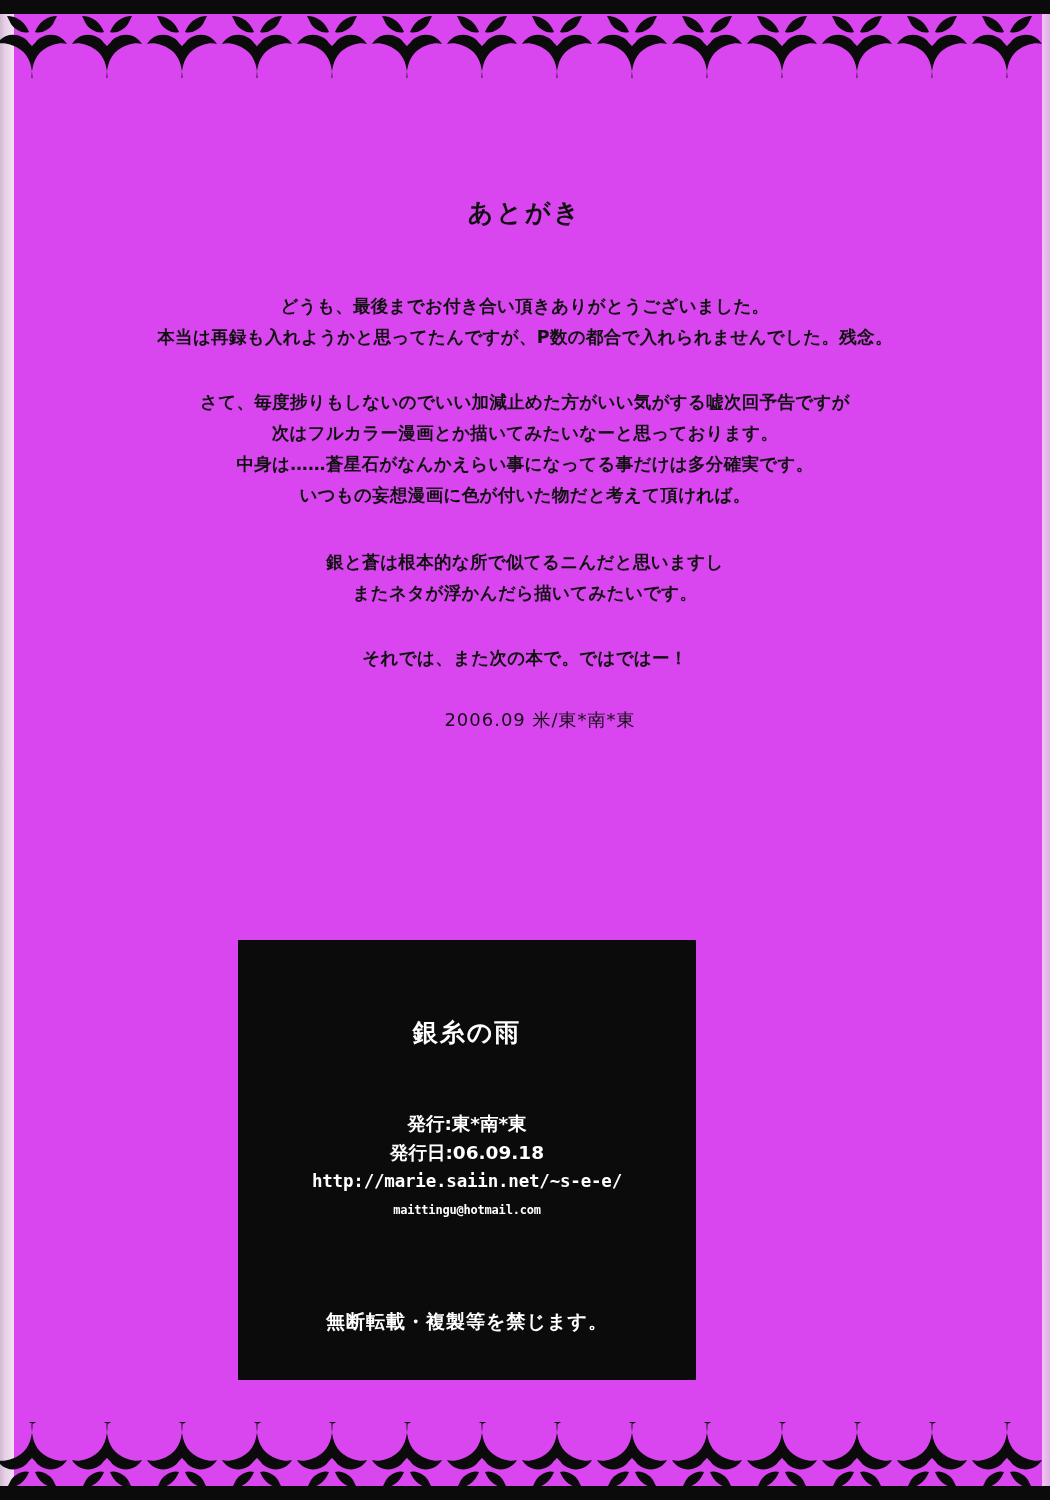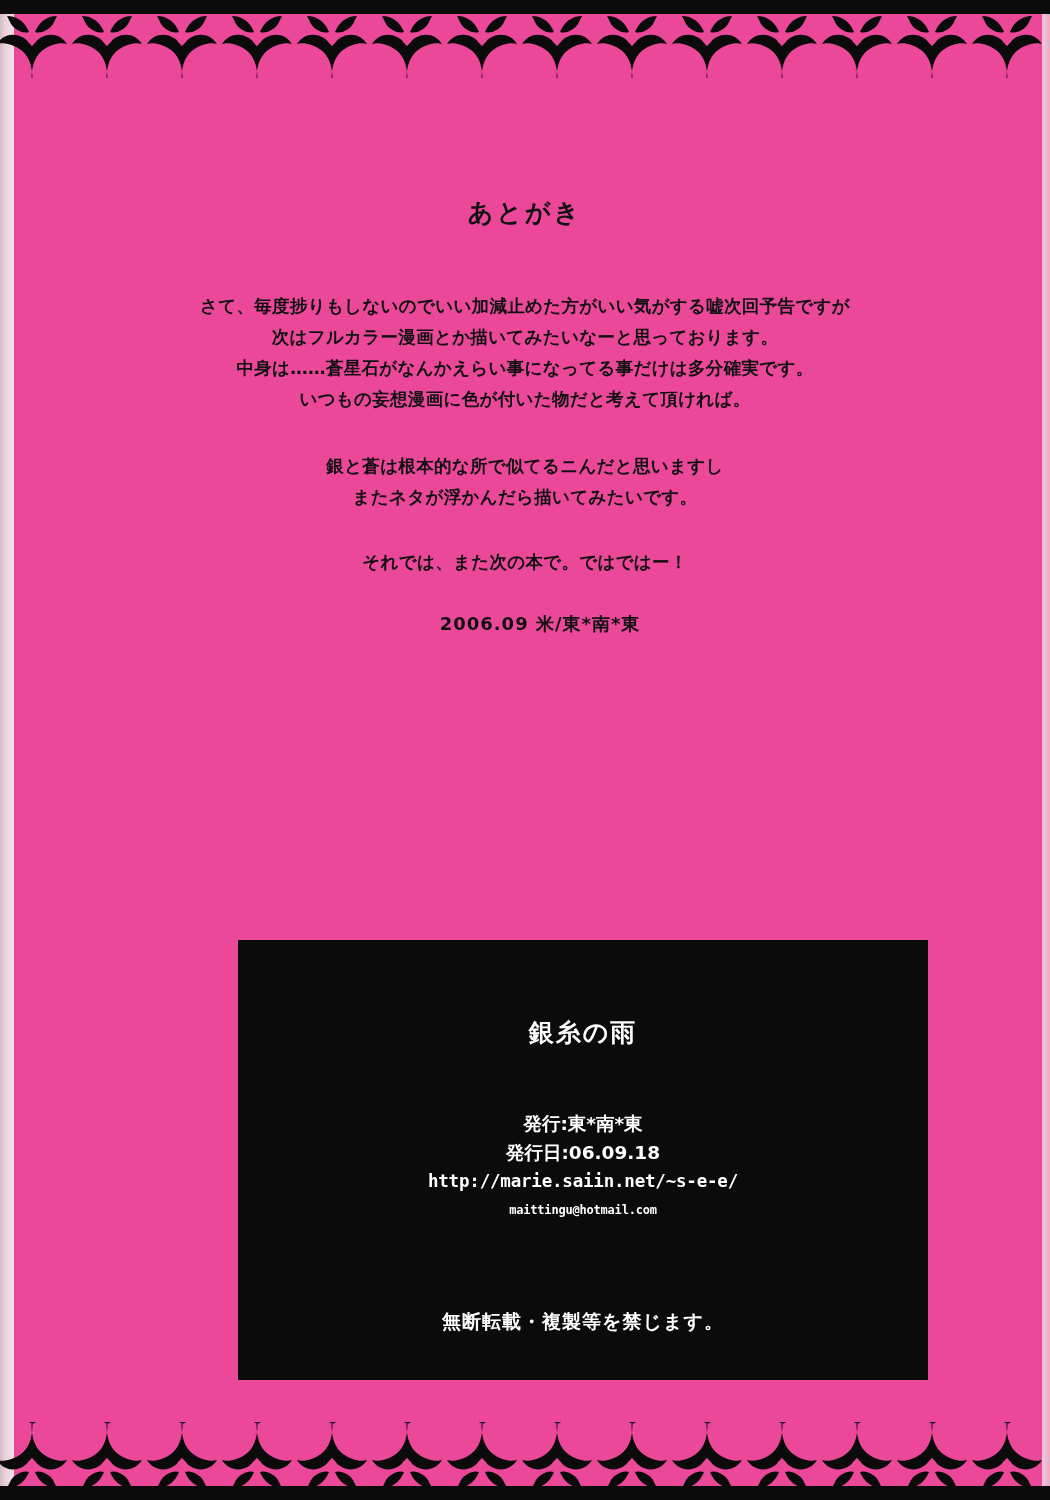--- a/index.html
+++ b/index.html
@@ -12,21 +12,21 @@
     height: 1500px;
     position: relative;
     overflow: hidden;
     font-family: "DejaVu Sans", sans-serif;
   }
 
   
   .page {
     position: absolute;
     inset: 0;
-    background: #ec4899;
+    background: #d946ef;
   }
 
   
   .scan-edge-left {
     position: absolute;
     left: 0; top: 0;
     width: 14px; height: 100%;
     background:
       linear-gradient(90deg, #cfcfcb 0%, #e8e8e4 35%, #fbfbf9 100%);
     opacity: .85;
@@ -70,31 +70,31 @@
     line-height: 31px;
     font-weight: 700;
     letter-spacing: .3px;
     margin: 0 0 34px 0;
   }
   .para.tight { margin-bottom: 36px; }
   .para-line { display: block; white-space: nowrap; }
   .signature {
     margin-top: 28px;
     font-size: 18px;
-    font-weight: 700;
+    font-weight: 400;
     letter-spacing: 1px;
     padding-left: 30px;
   }
 
   
   .colophon {
     position: absolute;
     left: 238px;
     top: 940px;
-    width: 690px;
+    width: 458px;
     height: 440px;
     background: #0b0b0b;
     color: #fff;
     text-align: center;
   }
   .colophon-title {
     font-size: 25px;
     font-weight: 700;
     letter-spacing: 2px;
     margin-top: 76px;
@@ -164,20 +164,24 @@
         <use href="#fleuron" x="820" y="8"></use>
         <use href="#fleuron" x="895" y="8"></use>
         <use href="#fleuron" x="970" y="8"></use>
       </g>
     </svg>
   </div>
 
   <div class="afterword">
     <div class="afterword-title">あとがき</div>
 
+    <p class="para">
+      <span class="para-line">どうも、最後までお付き合い頂きありがとうございました。</span>
+      <span class="para-line">本当は再録も入れようかと思ってたんですが、P数の都合で入れられませんでした。残念。</span>
+    </p>
 
     <p class="para tight">
       <span class="para-line">さて、毎度捗りもしないのでいい加減止めた方がいい気がする嘘次回予告ですが</span>
       <span class="para-line">次はフルカラー漫画とか描いてみたいなーと思っております。</span>
       <span class="para-line">中身は……蒼星石がなんかえらい事になってる事だけは多分確実です。</span>
       <span class="para-line">いつもの妄想漫画に色が付いた物だと考えて頂ければ。</span>
     </p>
 
     <p class="para">
       <span class="para-line">銀と蒼は根本的な所で似てるニんだと思いますし</span>

